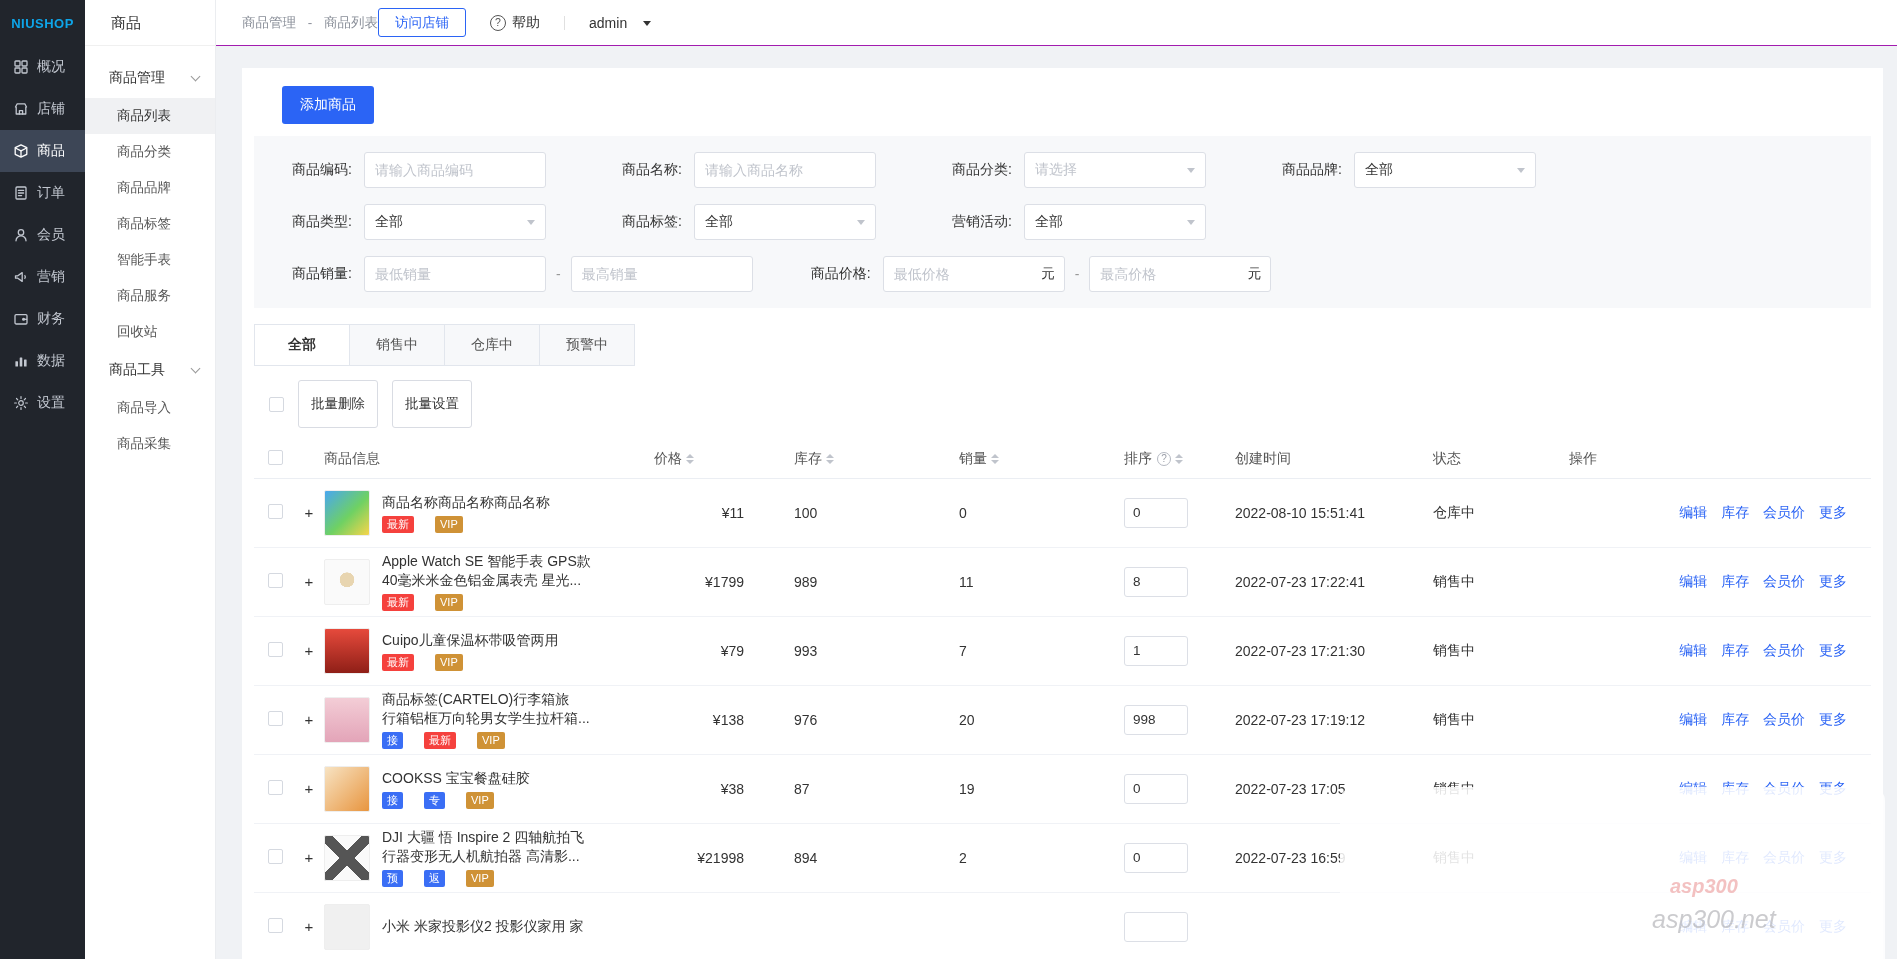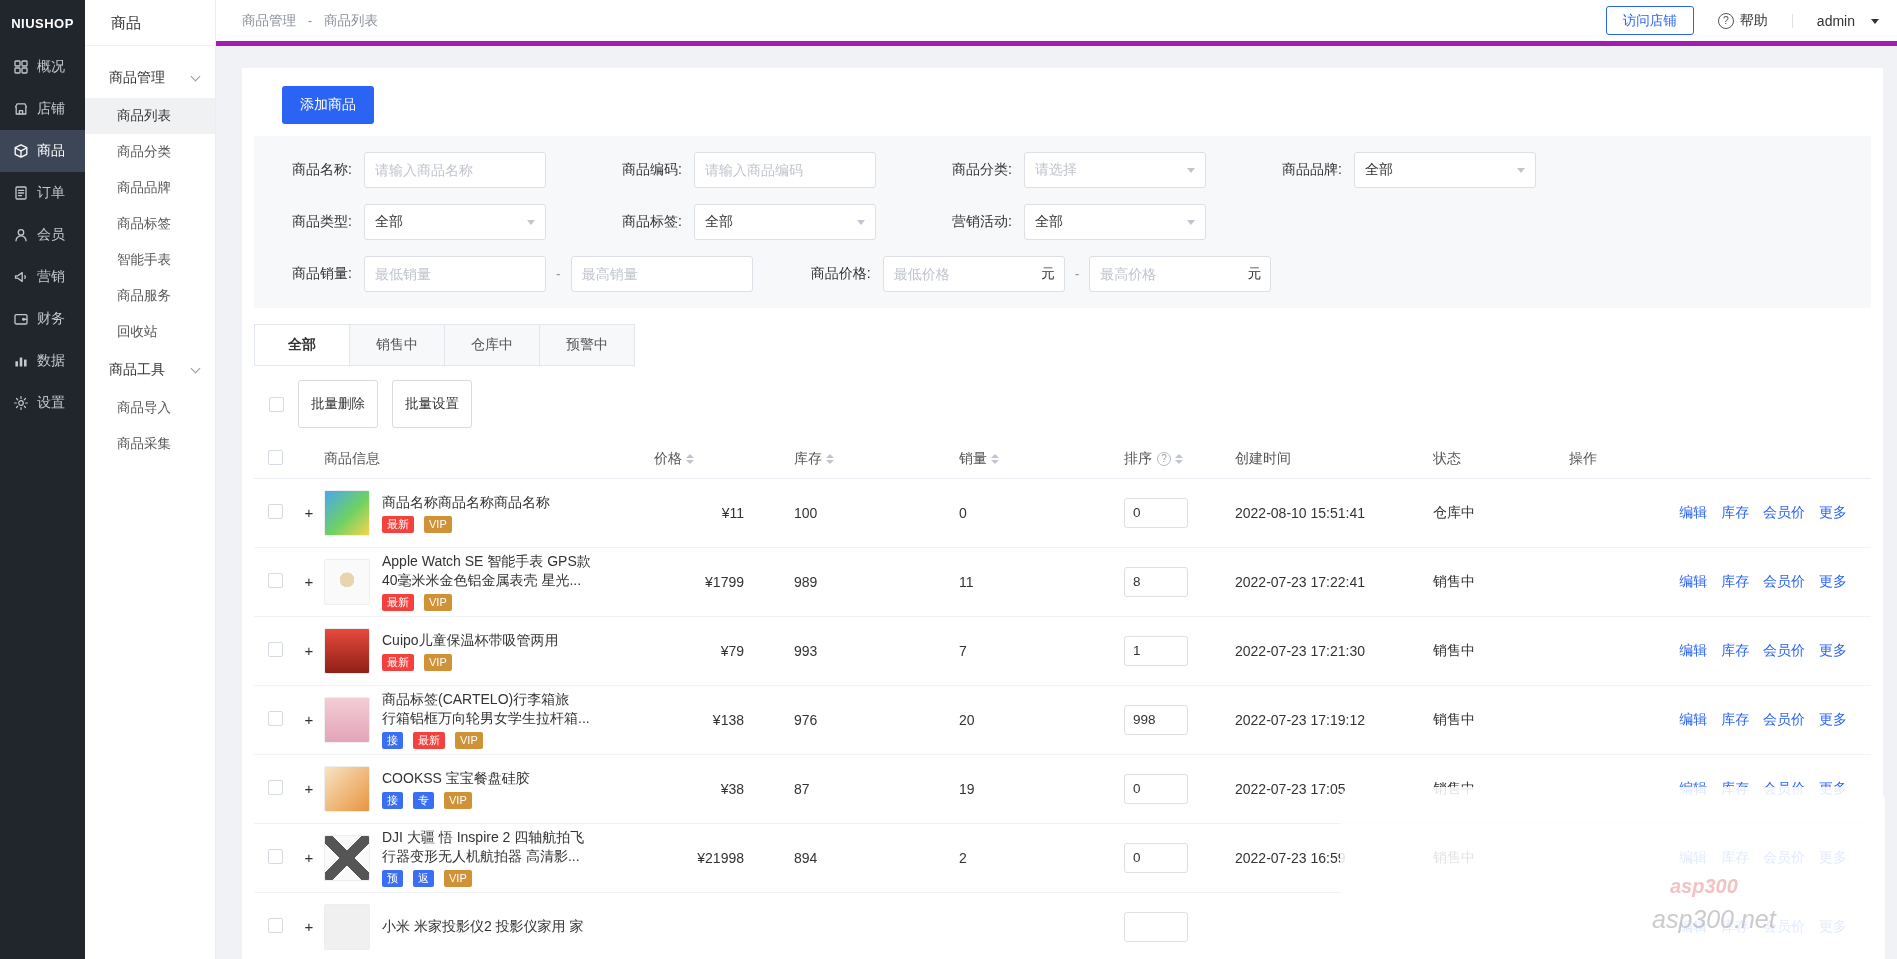--- a/index.html
+++ b/index.html
@@ -2,37 +2,37 @@
 <html><head>
 <meta charset="utf-8">
 <style>
   * { box-sizing: border-box; margin: 0; padding: 0; }
   html,body { width:1897px; height:959px; overflow:hidden; }
   body { font-family:"Liberation Sans","DejaVu Sans",sans-serif; font-size:14px; color:#333; background:#f0f2f5; }
   .app { display:flex; width:1897px; height:959px; position:relative; background:#fff; }
 
   
   .sidebar-dark { width:85px; flex-shrink:0; background:#21252c; color:#c2c7d0; display:flex; flex-direction:column; }
-  .logo { height:46px; display:flex; align-items:center; justify-content:center; color:#ffffff; font-weight:bold; font-size:13px; letter-spacing:.5px; }
+  .logo { height:46px; display:flex; align-items:center; justify-content:center; color:#0ea5e9; font-weight:bold; font-size:13px; letter-spacing:.5px; }
   .nav-item { height:42px; display:flex; align-items:center; padding-left:13px; gap:8px; font-size:14px; cursor:pointer; }
   .nav-item .nav-icon { width:16px; height:16px; display:inline-flex; }
   .nav-item.active { background:#3d4656; color:#fff; }
 
   
   .sidebar-light { width:131px; flex-shrink:0; background:#fff; border-right:1px solid #ebedf0; }
   .module-title { height:46px; line-height:46px; padding-left:26px; font-size:15px; border-bottom:1px solid #f0f0f0; }
   .submenu { padding-top:12px; }
   .menu-group { height:40px; display:flex; align-items:center; justify-content:space-between; padding:0 16px 0 24px; cursor:pointer; font-size:14px; color:#333; }
   .chev { width:7px; height:7px; border-right:1.4px solid #999; border-bottom:1.4px solid #999; transform:rotate(45deg); margin-top:-3px; }
   .menu-item { height:36px; line-height:36px; padding-left:32px; font-size:13.5px; color:#555; cursor:pointer; }
   .menu-item.active { background:#f0f1f3; color:#333; }
 
   
   .main { flex:1; display:flex; flex-direction:column; min-width:0; }
-  .topbar { height:46px; background:#fff; border-bottom:5px solid #a21caf; display:flex; align-items:center; justify-content:space-between; padding:0 18px 0 26px; flex-shrink:0; }
+  .topbar { height:46px; background:#fff; border-bottom:1px solid #a21caf; display:flex; align-items:center; padding:0 18px 0 26px; flex-shrink:0; }
   .breadcrumb { color:#8a8f99; font-size:13.5px; }
   .breadcrumb .bc-sep { margin:0 8px; }
   .breadcrumb .bc-cur { color:#8a8f99; }
   .topbar-right { display:flex; align-items:center; gap:24px; }
   .visit-btn { border:1px solid #2b64f5; color:#2b64f5; background:#fff; height:29px; padding:0 16px; border-radius:3px; font-size:13.5px; cursor:pointer; }
   .help { display:flex; align-items:center; gap:6px; cursor:pointer; font-size:14px; color:#333; }
   .help-icon { width:16px; height:16px; border:1.2px solid #555; border-radius:50%; font-size:10.5px; line-height:13px; text-align:center; color:#555; display:inline-block; }
   .divider { width:1px; height:14px; background:#e0e0e0; }
   .user { display:flex; align-items:center; gap:16px; cursor:pointer; font-size:14px; }
   .caret { width:0; height:0; border-left:4.5px solid transparent; border-right:4.5px solid transparent; border-top:5.5px solid #333; margin-top:2px; }
@@ -104,21 +104,21 @@
   .thumb-1 { background:linear-gradient(135deg,#49a7f0 0%,#6fd163 55%,#f7d54a 100%); }
   .thumb-2 { background:radial-gradient(circle at 50% 45%, #e8d5b0 0 22%, #fafafa 23%); }
   .thumb-3 { background:linear-gradient(180deg,#e64a3c,#8f1f17); }
   .thumb-4 { background:linear-gradient(180deg,#f3cdd6,#e3a4b8); }
   .thumb-5 { background:linear-gradient(135deg,#f7e3c3,#e8953f); }
   .thumb-6 { background:linear-gradient(45deg,transparent 42%,#555 42% 58%,transparent 58%),linear-gradient(-45deg,transparent 42%,#555 42% 58%,transparent 58%),#fafafa; }
   .thumb-7 { background:#f0f0f0; }
   .info-text { display:flex; flex-direction:column; justify-content:center; min-width:0; }
   .pname, .pname2 { font-size:14px; line-height:19px; color:#333; white-space:nowrap; overflow:hidden; text-overflow:ellipsis; max-width:260px; }
   .ptags { margin-top:4px; display:flex; }
-  .tag { font-size:11px; color:#fff; padding:1px 5px; border-radius:2px; margin-right:10px; line-height:15px; }
+  .tag { font-size:11px; color:#fff; padding:1px 5px; border-radius:2px; margin-right:21px; line-height:15px; }
   .tag-red { background:#f5413d; }
   .tag-gold { background:#cf9236; }
   .tag-blue { background:#3a6ef5; }
   .sort-input { width:64px; height:30px; border:1px solid #dcdfe6; border-radius:3px; padding:0 8px; font-size:13.5px; color:#333; outline:none; }
 
   
   .watermark { position:absolute; right:12px; bottom:0; width:545px; height:172px; background:rgba(255,255,255,0.86); border-radius:14px 14px 0 0; z-index:5; }
   .wm-line1 { position:absolute; left:330px; top:88px; font-size:20px; font-weight:bold; font-style:italic; color:rgba(224,100,100,0.4); }
   .wm-line2 { position:absolute; left:312px; top:118px; font-size:25px; font-style:italic; color:rgba(160,160,165,0.55); }
 </style>
@@ -284,26 +284,26 @@
 
     <div class="content">
       <div class="card">
 
         <button class="btn-primary add-btn">添加商品</button>
 
         
         <div class="filter">
           <div class="f-row">
             <div class="f-field">
+              <label>商品编码:</label>
+              <input class="f-input" placeholder="请输入商品编码" style="">
+            </div>
+            <div class="f-field">
               <label>商品名称:</label>
               <input class="f-input" placeholder="请输入商品名称" style="">
-            </div>
-            <div class="f-field">
-              <label>商品编码:</label>
-              <input class="f-input" placeholder="请输入商品编码" style="">
             </div>
             <div class="f-field">
               <label>商品分类:</label>
               <div class="select">
                 <span class="sel-val placeholder">请选择</span>
                 <span class="sel-caret"></span>
               </div>
             </div>
             <div class="f-field">
               <label>商品品牌:</label>

